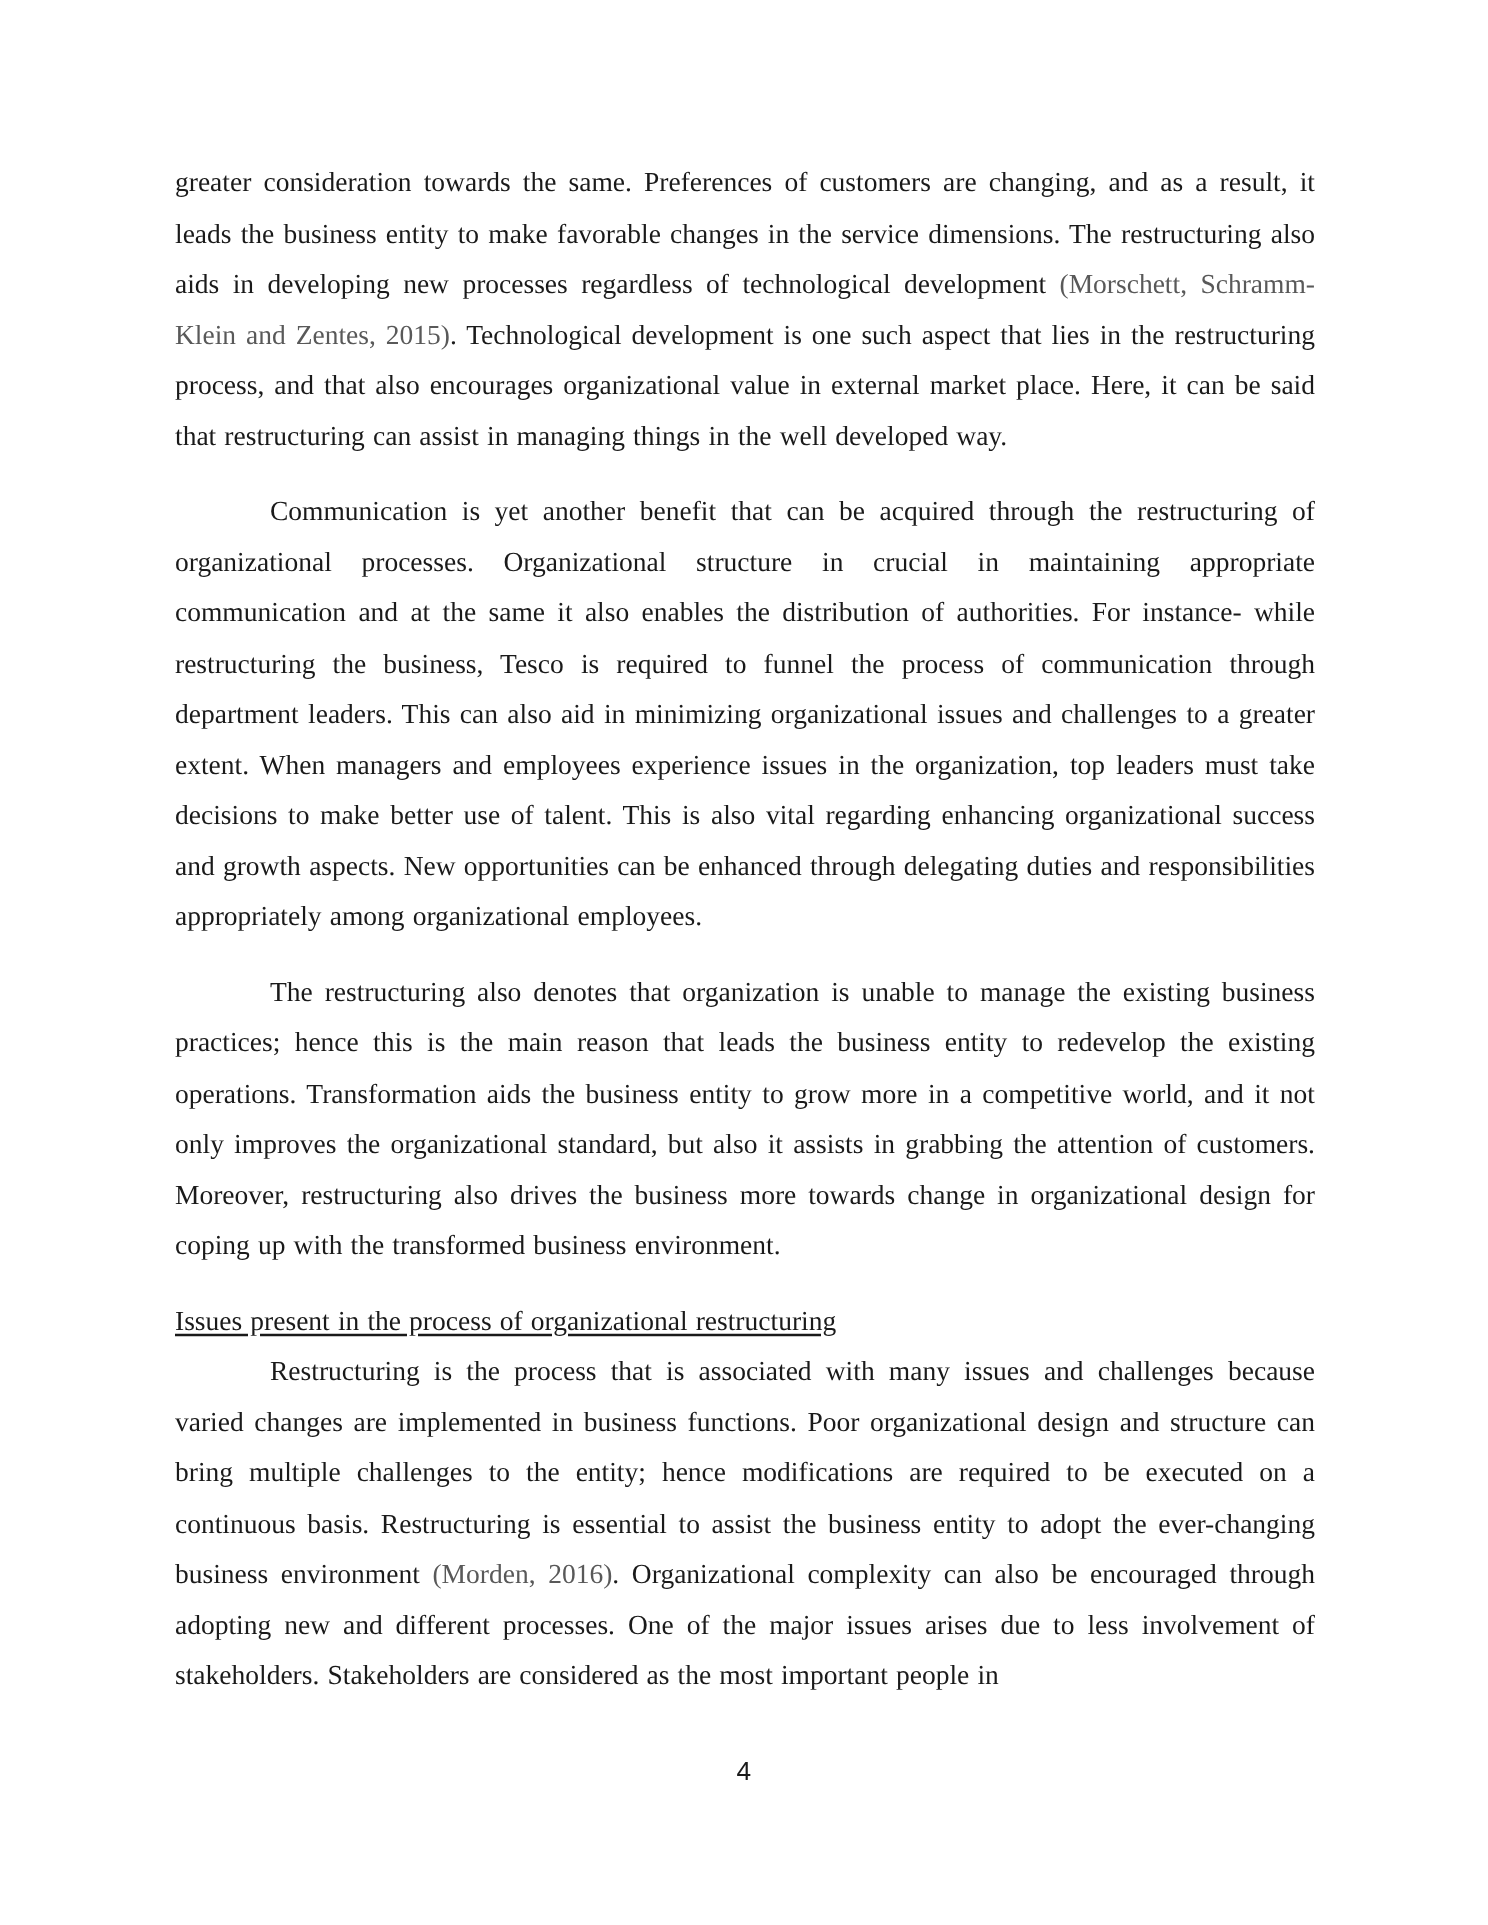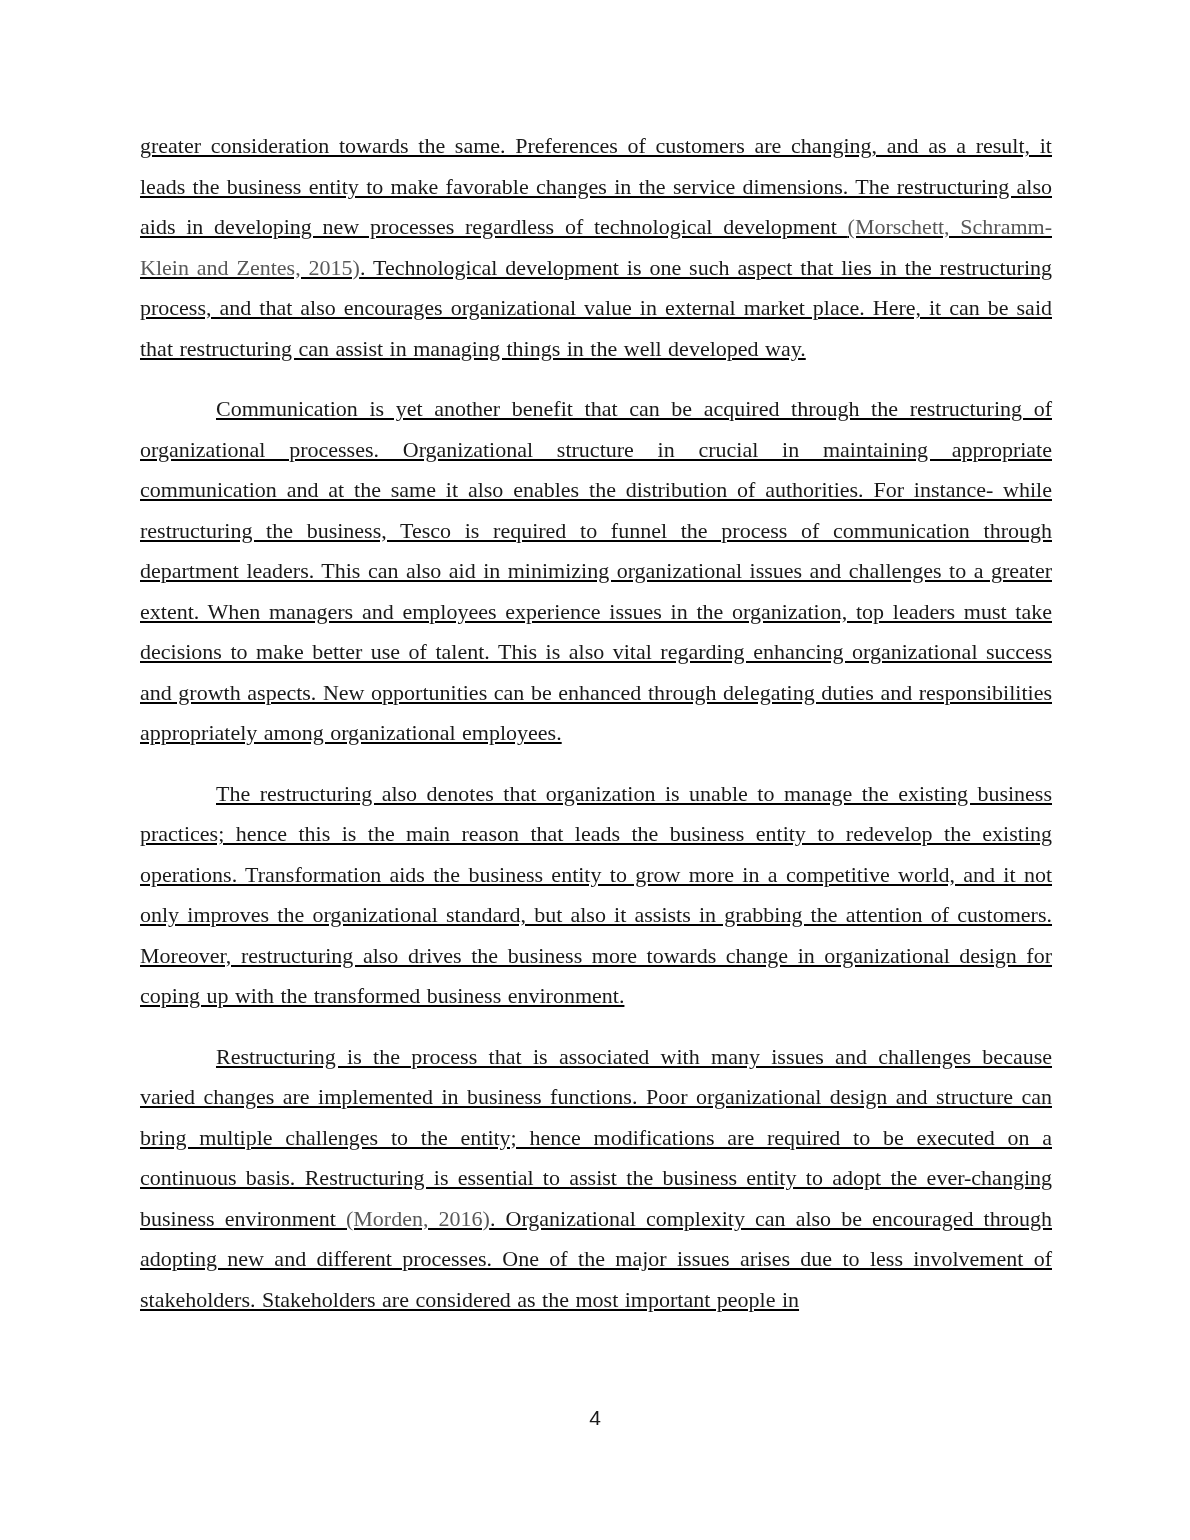--- a/index.html
+++ b/index.html
@@ -4,21 +4,20 @@
 <style>
   * { margin: 0; padding: 0; box-sizing: border-box; }
   html, body { background: #ffffff; }
   .sheet {
     position: relative;
     width: 1190px;
     height: 1540px;
     background: #ffffff;
     overflow: hidden;
     font-family: "Liberation Serif", "DejaVu Serif", serif;
-    text-decoration: underline;
   }
   .content {
     padding: 126px 138px 0 140px;
   }
   .para {
     font-size: 22px;
     line-height: 40.5px;
     text-align: justify;
     color: #1a1a1a;
     margin-bottom: 20px;
@@ -50,16 +49,17 @@
   }
 </style>
 </head>
 <body>
 
 <div class="sheet">
   <div class="content" id="doc-body">
       <p class="para"><span>greater consideration towards the same. Preferences of customers are changing, and as a result, it leads the business entity to make favorable changes in the service dimensions. The restructuring also aids in developing new processes regardless of technological development </span><span class="citation">(Morschett, Schramm-Klein and Zentes, 2015)</span><span>. Technological development is one such aspect that lies in the restructuring process, and that also encourages organizational value in external market place. Here, it can be said that restructuring can assist in managing things in the well developed way.</span></p>
       <p class="para indent"><span>Communication is yet another benefit that can be acquired through the restructuring of organizational processes. Organizational structure in crucial in maintaining appropriate communication and at the same it also enables the distribution of authorities. For instance- while restructuring the business, Tesco is required to funnel the process of communication through department leaders. This can also aid in minimizing organizational issues and challenges to a greater extent. When managers and employees experience issues in the organization, top leaders must take decisions to make better use of talent. This is also vital regarding enhancing organizational success and growth aspects. New opportunities can be enhanced through delegating duties and responsibilities appropriately among organizational employees.</span></p>
       <p class="para indent"><span>The restructuring also denotes that organization is unable to manage the existing business practices; hence this is the main reason that leads the business entity to redevelop the existing operations. Transformation aids the business entity to grow more in a competitive world, and it not only improves the organizational standard, but also it assists in grabbing the attention of customers. Moreover, restructuring also drives the business more towards change in organizational design for coping up with the transformed business environment.</span></p>
+      <h2 class="para section-heading"><span>Issues present in the process of organizational restructuring </span></h2>
       <p class="para indent"><span>Restructuring is the process that is associated with many issues and challenges because varied changes are implemented in business functions. Poor organizational design and structure can bring multiple challenges to the entity; hence modifications are required to be executed on a continuous basis. Restructuring is essential to assist the business entity to adopt the ever-changing business environment </span><span class="citation">(Morden, 2016)</span><span>. Organizational complexity can also be encouraged through adopting new and different processes. One of the major issues arises due to less involvement of stakeholders. Stakeholders are considered as the most important people in</span></p>
     </div>
   <div class="page-number">4</div>
 </div>
 
 </body></html>

